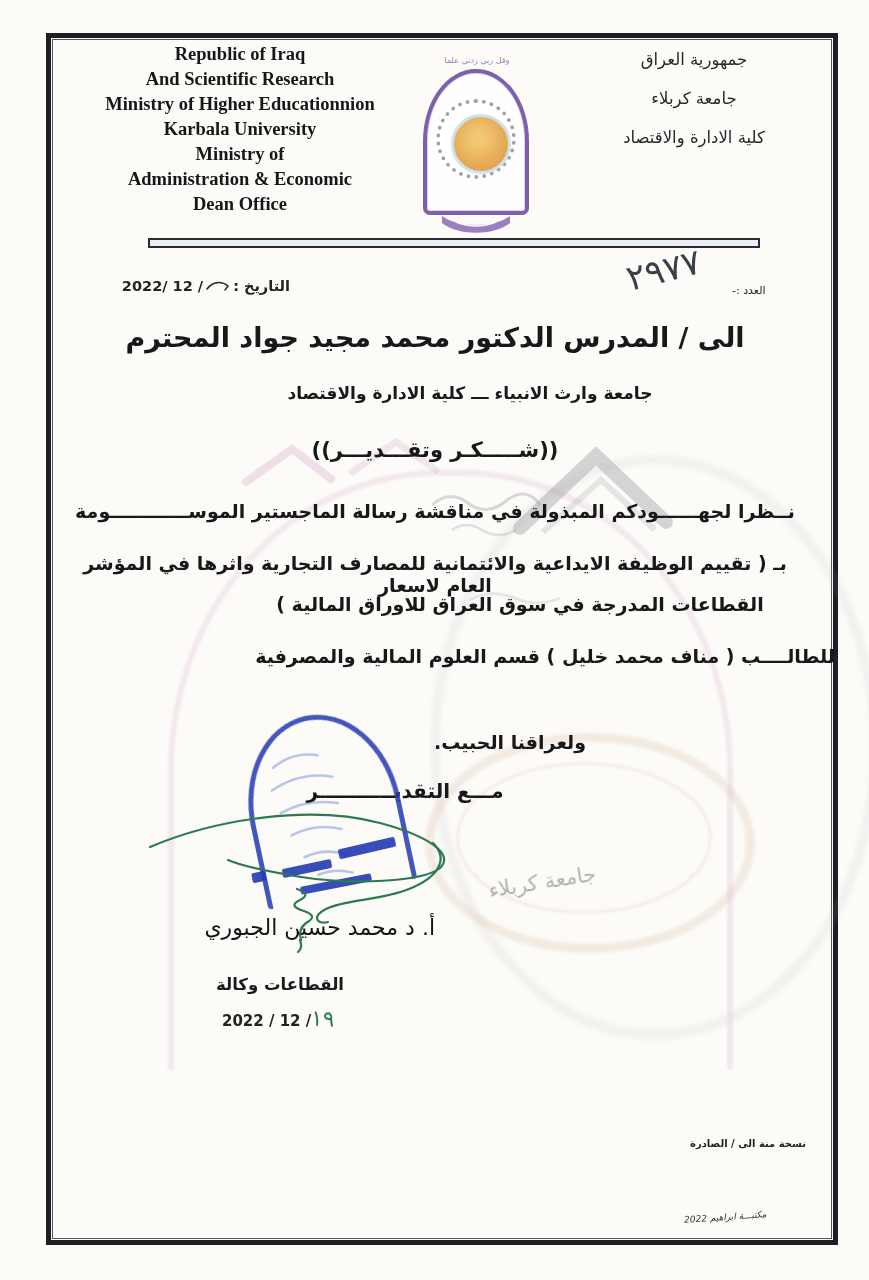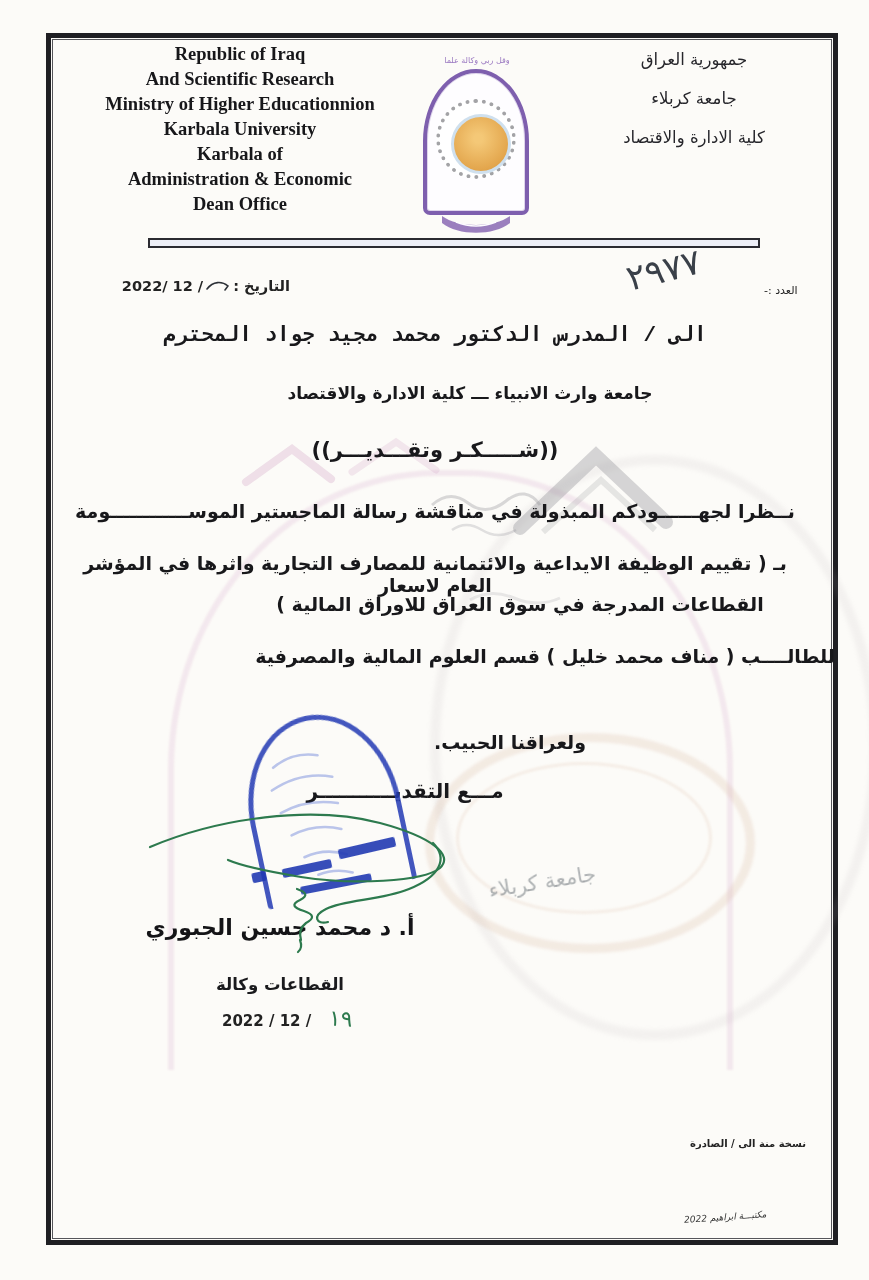--- a/index.html
+++ b/index.html
@@ -29,28 +29,28 @@
   .logo .ring{position:absolute;left:9px;top:26px;width:80px;height:80px;
     box-sizing:border-box;border:4px dotted #a3a3a6;border-radius:50%;background:#fff;}
   .logo .core{position:absolute;left:11px;top:11px;width:54px;height:54px;border-radius:50%;
     background:radial-gradient(circle at 45% 40%,#f4c877 10%,#e3a64d 70%,#cf9038);
     border:3px solid #cfe0ee;}
   .logo svg{position:absolute;left:0;top:0;}
   
   .rule{position:absolute;left:148px;top:238px;width:612px;height:10px;
     box-sizing:border-box;border:2px solid #2b2b31;background:#edeff7;}
   
-  .adad-label{position:absolute;left:764px;top:284px;font-size:11px;direction:rtl;color:#222;}
+  .adad-label{position:absolute;left:732px;top:284px;font-size:11px;direction:rtl;color:#222;}
   .adad-value{position:absolute;left:626px;top:250px;font-size:35px;color:#3a4049;
     transform:rotate(-14deg);letter-spacing:7px;direction:ltr;}
   .date-line{position:absolute;left:90px;top:278px;width:200px;direction:rtl;
     font-size:14.5px;font-weight:bold;color:#222;display:flex;align-items:center;gap:2px;justify-content:flex-start;}
   
   .col{position:absolute;left:75px;width:720px;direction:rtl;text-align:center;font-weight:bold;color:#18181b;}
-  .addressee{top:322px;font-size:21px;font-family:Liberation Mono, monospace;}
+  .addressee{top:322px;font-size:27px;}
   .institution{top:383px;font-size:17px;transform:translateX(35px);}
   .subject{top:438px;font-size:21px;letter-spacing:.5px;}
   .p1{top:500px;font-size:19px;}
   .p2{top:552px;font-size:19px;}
   .p3{top:593px;font-size:19px;transform:translateX(85px);}
   .p4{top:645px;font-size:19px;transform:translateX(110px);}
   .p5{top:696px;font-size:19px;}
   .p6{top:731px;font-size:19px;transform:translateX(75px);}
   .closing{top:779px;font-size:20px;transform:translateX(-30px);}
   
@@ -71,26 +71,26 @@
     transform:rotate(-12deg);z-index:6;}
   .stamp .outline{position:absolute;inset:0;box-sizing:border-box;
     border:5px solid rgba(35,58,180,.85);border-bottom:none;
     border-radius:76px 76px 4px 4px / 98px 98px 4px 4px;filter:blur(.3px);}
   .dash{position:absolute;background:rgba(33,58,178,.9);border-radius:2px;z-index:6;filter:blur(.3px);}
   .d1{left:282px;top:864px;width:50px;height:9px;transform:rotate(-12deg);}
   .d2{left:338px;top:843px;width:58px;height:10px;transform:rotate(-13deg);}
   .d3{left:300px;top:880px;width:72px;height:8px;transform:rotate(-11deg);}
   .d4{left:252px;top:872px;width:14px;height:10px;transform:rotate(-12deg);}
   
-  .sig-name{position:absolute;left:135px;top:915px;width:290px;text-align:center;
-    direction:rtl;font-size:22px;font-weight:bold;color:#141417;z-index:7;}
+  .sig-name{position:absolute;left:145px;top:915px;width:290px;
+    direction:rtl;font-size:22px;font-weight:normal;color:#141417;z-index:7;}
   .sig-title{position:absolute;left:200px;top:975px;width:160px;text-align:center;
     direction:rtl;font-size:16.5px;font-weight:bold;color:#1a1a1d;}
   .sig-date{position:absolute;left:222px;top:1012px;font-size:15px;font-weight:bold;
-    color:#222;direction:ltr;display:flex;align-items:flex-start;gap:18px;}
+    color:#222;direction:ltr;display:flex;align-items:flex-start;gap:0;}
   .sig-date .day{font-size:22px;color:#2d7a4e;font-weight:normal;transform:rotate(4deg);
     letter-spacing:3px;line-height:14px;}
   
   .copy-note{position:absolute;left:688px;top:1138px;width:118px;direction:rtl;text-align:right;
     font-size:10px;font-weight:bold;color:#222;}
   .print-credit{position:absolute;left:684px;top:1212px;font-size:9px;color:#333;
     font-style:italic;transform:rotate(-4deg);direction:rtl;}
   svg.layer{position:absolute;left:0;top:0;pointer-events:none;}
   .under{z-index:1;} .over{z-index:8;}
   .txt{z-index:3;}
@@ -116,27 +116,27 @@
     <path d="M 470 600 q 20 -12 44 -2 t 46 0" fill="none" stroke="rgba(150,150,156,.2)" stroke-width="3"></path>
   </svg>
 
   <div class="frame"></div>
 
   <div class="hdr-en txt">
     <div>Republic of Iraq</div>
     <div>And Scientific Research</div>
     <div>Ministry of Higher Educationnion</div>
     <div>Karbala University</div>
-    <div>Karbala of</div>
+    <div>Ministry of</div>
     <div>Administration &amp; Economic</div>
     <div>Dean Office</div>
   </div>
 
   <div class="logo txt">
-    <div class="motto">وقل ربي وكالة علما</div>
+    <div class="motto">وقل ربي زدني علما</div>
     <div class="arch">
       <div class="ring">
         <div class="core"></div>
       </div>
     </div>
     <svg width="162" height="188">
       <path d="M 46 160 C 62 172 98 172 114 160 L 114 167 C 98 180 62 180 46 167 Z" fill="#8a68b4" opacity=".85"></path>
       <path d="M 60 166 q 20 8 40 0" fill="none" stroke="#fdfcff" stroke-width="1.5"></path>
     </svg>
   </div>

